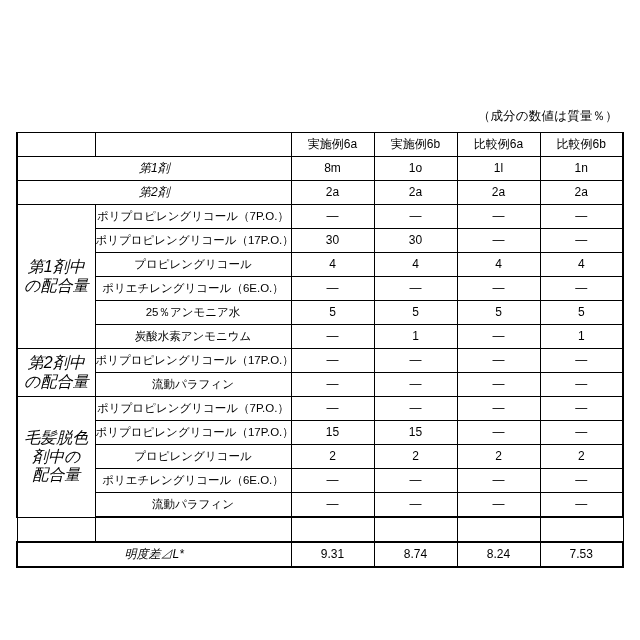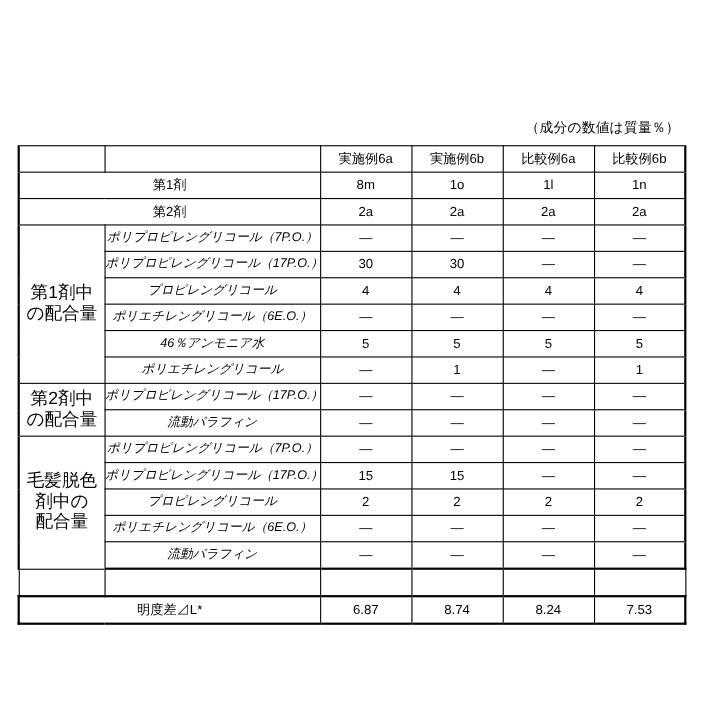--- a/index.html
+++ b/index.html
@@ -40,38 +40,37 @@
   }
   table.tbl td {
     border: 1px solid #000000;
     padding: 0;
     height: 23px;
     vertical-align: middle;
     text-align: center;
     line-height: 1.15;
   }
   .outer-top td { border-top-width: 2px; }
-  .thick-l { border-left-width: 2px !important; }
+  .thick-l { border-left-width: 2px !important; font-style: italic; }
   .thick-r { border-right-width: 2px !important; }
   .thick-b { border-bottom-width: 2px !important; }
   .thick-t { border-top-width: 2px !important; }
 
   .hdr {
     font-size: 12px;
   }
   .rowlabel {
     text-align: center;
     font-size: 12px;
   }
   .itemcell {
     text-align: left;
     padding-left: 6px;
     font-size: 11.5px;
     white-space: nowrap;
-    font-style: italic;
   }
   .groupcell {
     font-size: 16px;
     line-height: 1.35;
     text-align: center;
     padding: 0 2px;
   }
   .num { font-size: 12px; }
   .dash { font-size: 12px; }
   .spacer-row td {
@@ -151,28 +150,28 @@
         <td class="num thick-r">4</td>
       </tr>
       <tr>
         <td class="itemcell">ポリエチレングリコール（6E.O.）</td>
         <td class="dash">—</td>
         <td class="dash">—</td>
         <td class="dash">—</td>
         <td class="dash thick-r">—</td>
       </tr>
       <tr>
-        <td class="itemcell">46％アンモニア水</td>
+        <td class="itemcell">25％アンモニア水</td>
         <td class="num">5</td>
         <td class="num">5</td>
         <td class="num">5</td>
         <td class="num thick-r">5</td>
       </tr>
       <tr>
-        <td class="itemcell">ポリエチレングリコール</td>
+        <td class="itemcell">炭酸水素アンモニウム</td>
         <td class="dash">—</td>
         <td class="num">1</td>
         <td class="dash">—</td>
         <td class="num thick-r">1</td>
       </tr>
 
       <tr>
         <td class="groupcell thick-l" rowspan="2">
           <div>第2剤中</div>
           <div>の配合量</div>
@@ -236,21 +235,21 @@
         <td></td>
         <td></td>
         <td></td>
         <td></td>
         <td></td>
         <td></td>
       </tr>
 
       <tr>
         <td class="rowlabel thick-l thick-t thick-b" colspan="2">明度差⊿L*</td>
-        <td class="num thick-t thick-b">6.87</td>
+        <td class="num thick-t thick-b">9.31</td>
         <td class="num thick-t thick-b">8.74</td>
         <td class="num thick-t thick-b">8.24</td>
         <td class="num thick-t thick-b thick-r">7.53</td>
       </tr>
 
     </tbody>
   </table>
 
 </div>
 

